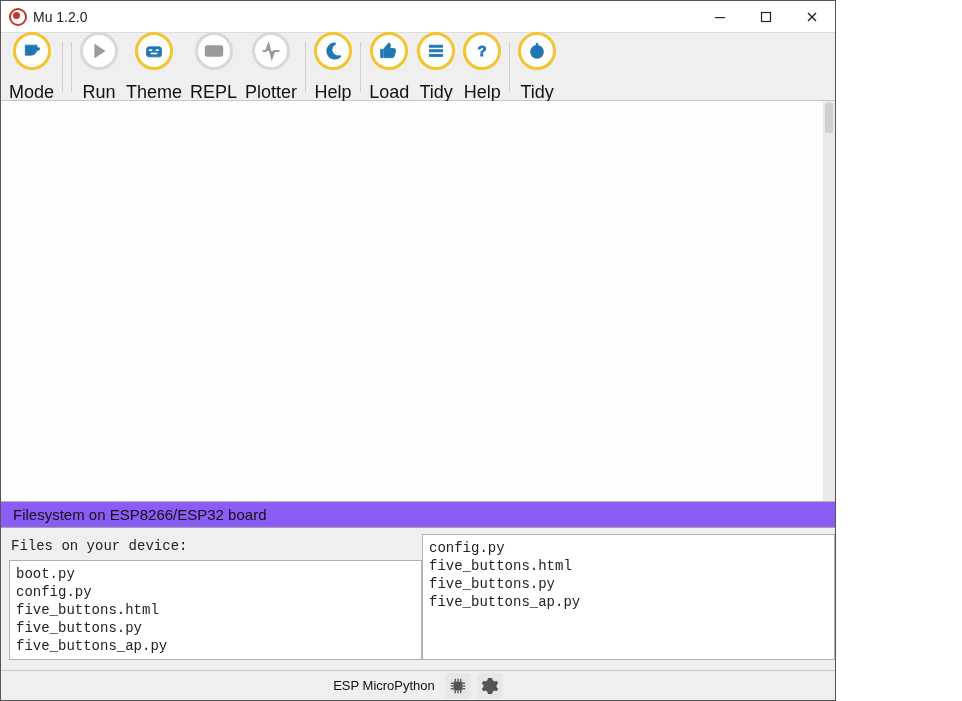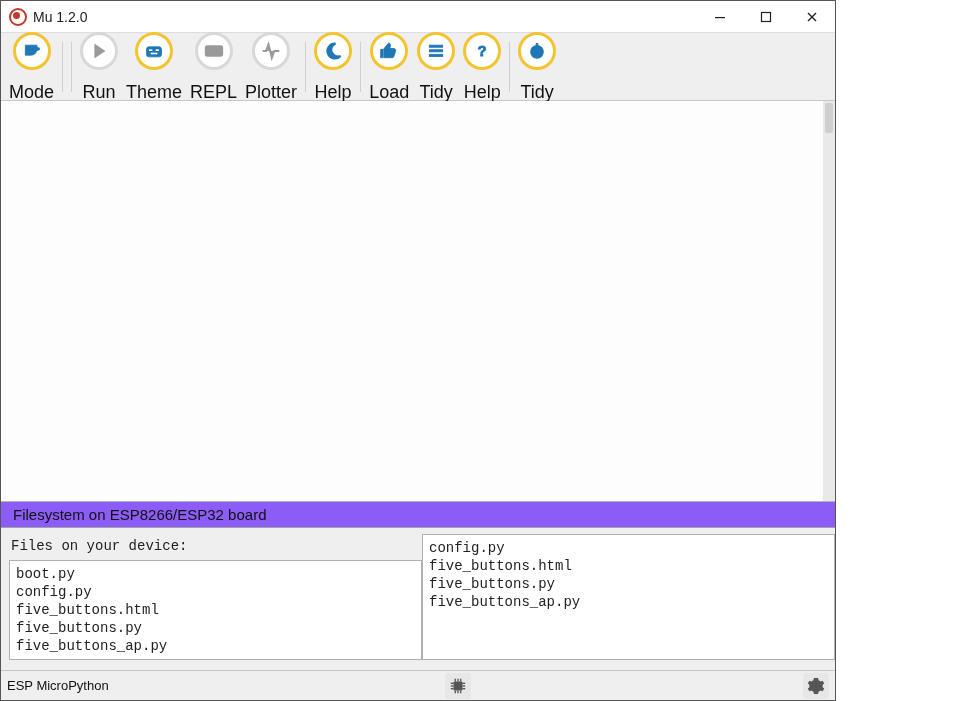--- a/index.html
+++ b/index.html
@@ -139,21 +139,21 @@
     line-height: 18px;
     color:#222;
     overflow:auto;
   }
   .fs-listbox .file-item{ white-space:pre; cursor:default; }
   
   .statusbar {
     height: 30px;
     background: #efefef;
     border-top: 1px solid #c8c8c8;
-    display:flex;align-items:center;justify-content:space-between;
+    display:flex;align-items:center;justify-content:center;
     padding: 0 6px;
     gap:6px;
   }
   .status-text { font-size: 13px; color:#111; margin-right:4px;}
   .status-icon {
     width:26px;height:26px;display:flex;align-items:center;justify-content:center;
     background:#e7e7e7;border-radius:3px;
   }
   .status-icon svg{width:18px;height:18px;fill:#555;}
 </style>

